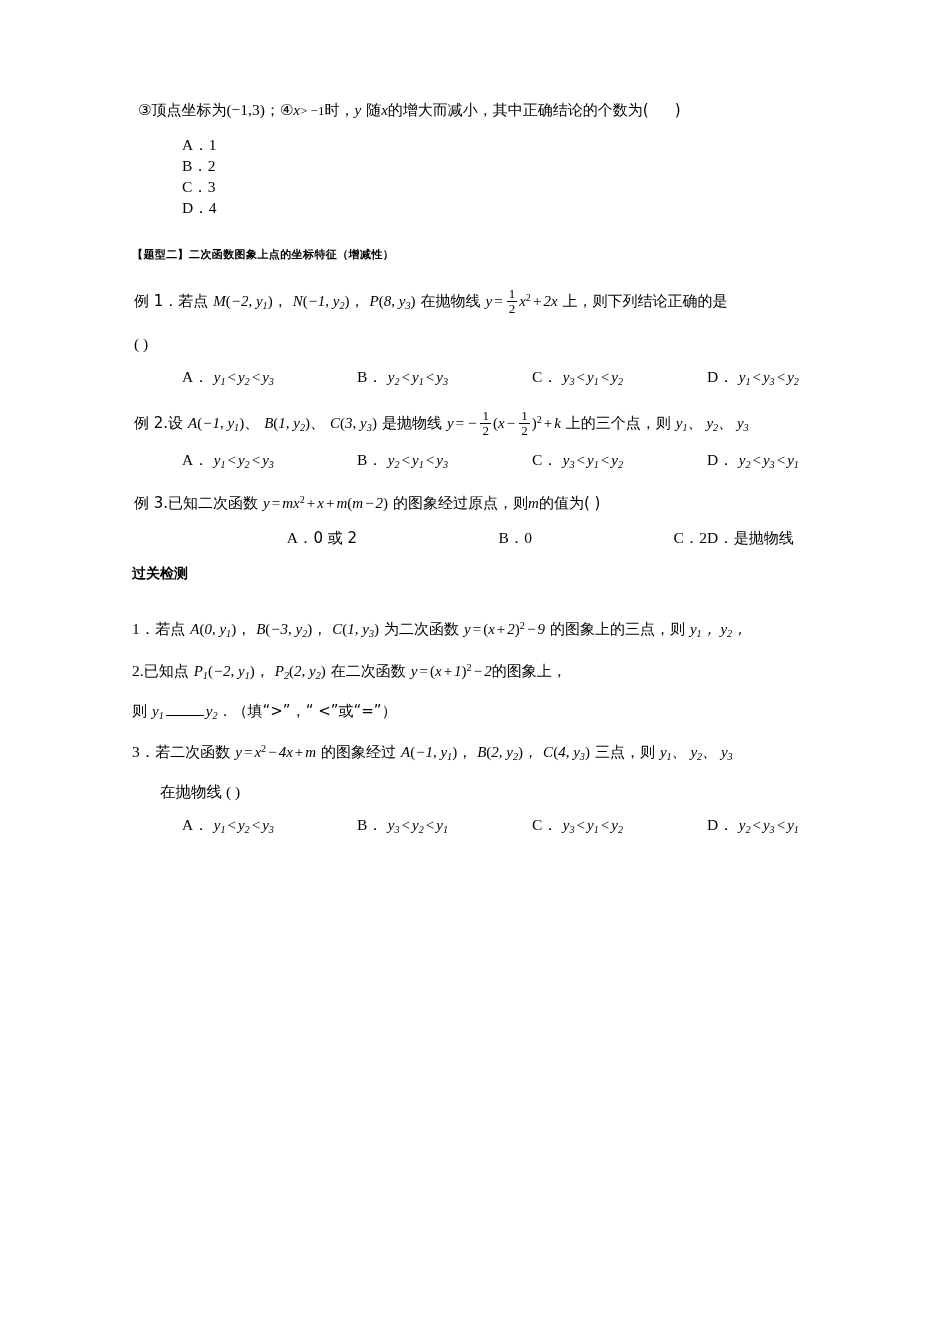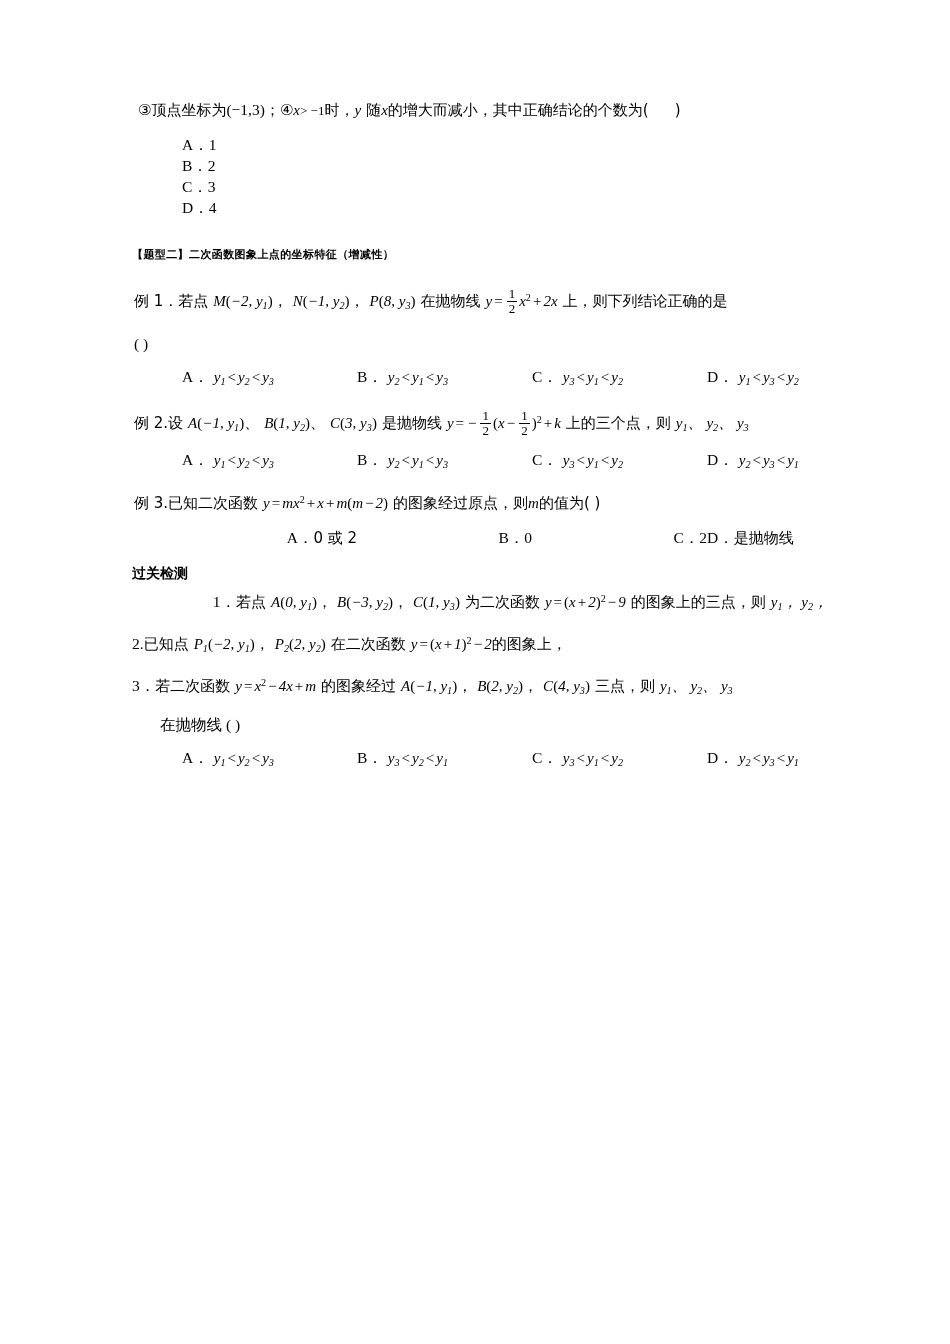--- a/index.html
+++ b/index.html
@@ -179,31 +179,34 @@
     </div>
   </div>
 
   <div class="options" style="margin-bottom:16px;text-align:right;">
     <div class="opt"><span class="opt-label">A．</span><span class="cjk">0 或 2</span></div>
     <div class="opt"><span class="opt-label">B．</span><span class="mn">0</span></div>
     <div class="opt"><span class="opt-label">C．</span><span class="mn">2</span></div>
     <div class="opt"><span class="opt-label">D．</span><span class="cjk">是抛物线</span></div>
   </div>
 
-  <div class="sub-heading" style="margin-left:-6px;margin-bottom:9px;">过关检测</div>
+  <div class="sub-heading" style="margin-left:-6px;margin-bottom:36px;">过关检测</div>
 
   <div class="block" style="margin-bottom:8px;">
-    <div class="line" style="margin-left:-6px;text-align:right;">
+    <div class="line" style="margin-left:-6px;">
       <span class="mn">1．</span><span class="cjk">若点</span><span class="sp-sm"></span><span class="mi">A<span class="mn">(</span>0<span class="mn">,</span> y<span class="sub">1</span><span class="mn">)</span></span><span class="cjk">，</span><span class="sp-sm"></span><span class="mi">B<span class="mn">(</span>−3<span class="mn">,</span> y<span class="sub">2</span><span class="mn">)</span></span><span class="cjk">，</span><span class="sp-sm"></span><span class="mi">C<span class="mn">(</span>1<span class="mn">,</span> y<span class="sub">3</span><span class="mn">)</span></span><span class="sp-sm"></span><span class="cjk">为二次函数</span><span class="sp-sm"></span><span class="mi">y<span class="op">=</span><span class="mn">(</span>x<span class="op">+</span>2<span class="mn">)</span><span class="sup">2</span><span class="op">−</span>9</span><span class="sp-sm"></span><span class="cjk">的图象上的三点，则</span><span class="sp-sm"></span><span class="mi">y<span class="sub">1</span><span class="cjk">，</span> y<span class="sub">2</span><span class="cjk">，</span></span>
     </div>
   </div>
 
   <div class="block" style="margin-bottom:8px;margin-top:20px;">
     <div class="line" style="margin-left:-6px;">
       <span class="mn">2.</span><span class="cjk">已知点</span><span class="sp-sm"></span><span class="mi">P<span class="sub">1</span><span class="mn">(</span>−2<span class="mn">,</span> y<span class="sub">1</span><span class="mn">)</span></span><span class="cjk">，</span><span class="sp-sm"></span><span class="mi">P<span class="sub">2</span><span class="mn">(</span>2<span class="mn">,</span> y<span class="sub">2</span><span class="mn">)</span></span><span class="sp-sm"></span><span class="cjk">在二次函数</span><span class="sp-sm"></span><span class="mi">y<span class="op">=</span><span class="mn">(</span>x<span class="op">+</span>1<span class="mn">)</span><span class="sup">2</span><span class="op">−</span>2</span><span class="cjk">的图象上，</span>
+    </div>
+    <div class="line" style="margin-left:-6px;margin-top:18px;">
+      <span class="cjk">则</span><span class="sp-sm"></span><span class="mi">y<span class="sub">1</span></span><span class="blank"></span><span class="mi">y<span class="sub">2</span></span><span class="cjk">．（填“&gt;”，“ &lt;”或“=”）</span>
     </div>
   </div>
 
   <div class="block" style="margin-bottom:0;margin-top:20px;">
     <div class="line" style="margin-left:-6px;">
       <span class="mn">3．</span><span class="cjk">若二次函数</span><span class="sp-sm"></span><span class="mi">y<span class="op">=</span>x<span class="sup">2</span><span class="op">−</span>4x<span class="op">+</span>m</span><span class="sp-sm"></span><span class="cjk">的图象经过</span><span class="sp-sm"></span><span class="mi">A<span class="mn">(</span>−1<span class="mn">,</span> y<span class="sub">1</span><span class="mn">)</span></span><span class="cjk">，</span><span class="sp-sm"></span><span class="mi">B<span class="mn">(</span>2<span class="mn">,</span> y<span class="sub">2</span><span class="mn">)</span></span><span class="cjk">，</span><span class="sp-sm"></span><span class="mi">C<span class="mn">(</span>4<span class="mn">,</span> y<span class="sub">3</span><span class="mn">)</span></span><span class="sp-sm"></span><span class="cjk">三点，则</span><span class="sp-sm"></span><span class="mi">y<span class="sub">1</span><span class="cjk">、</span> y<span class="sub">2</span><span class="cjk">、</span> y<span class="sub">3</span></span>
     </div>
     <div class="line indent-1" style="margin-top:18px;">在抛物线 (        )</div>
   </div>
 

